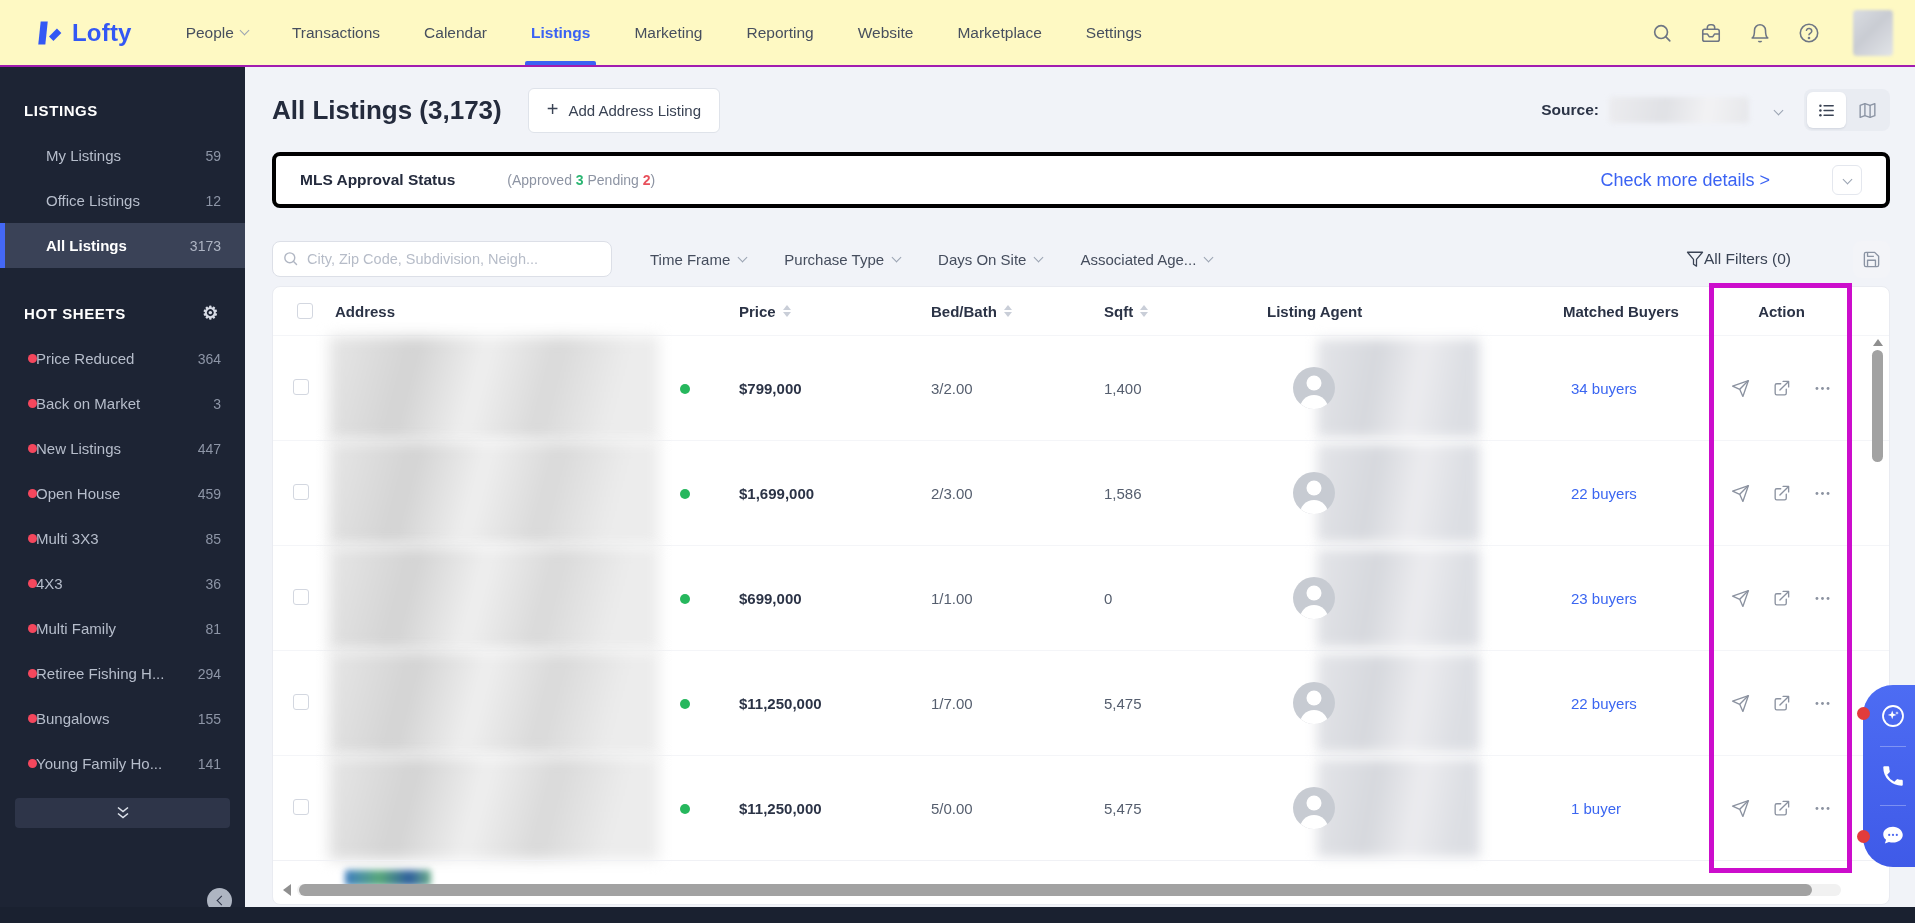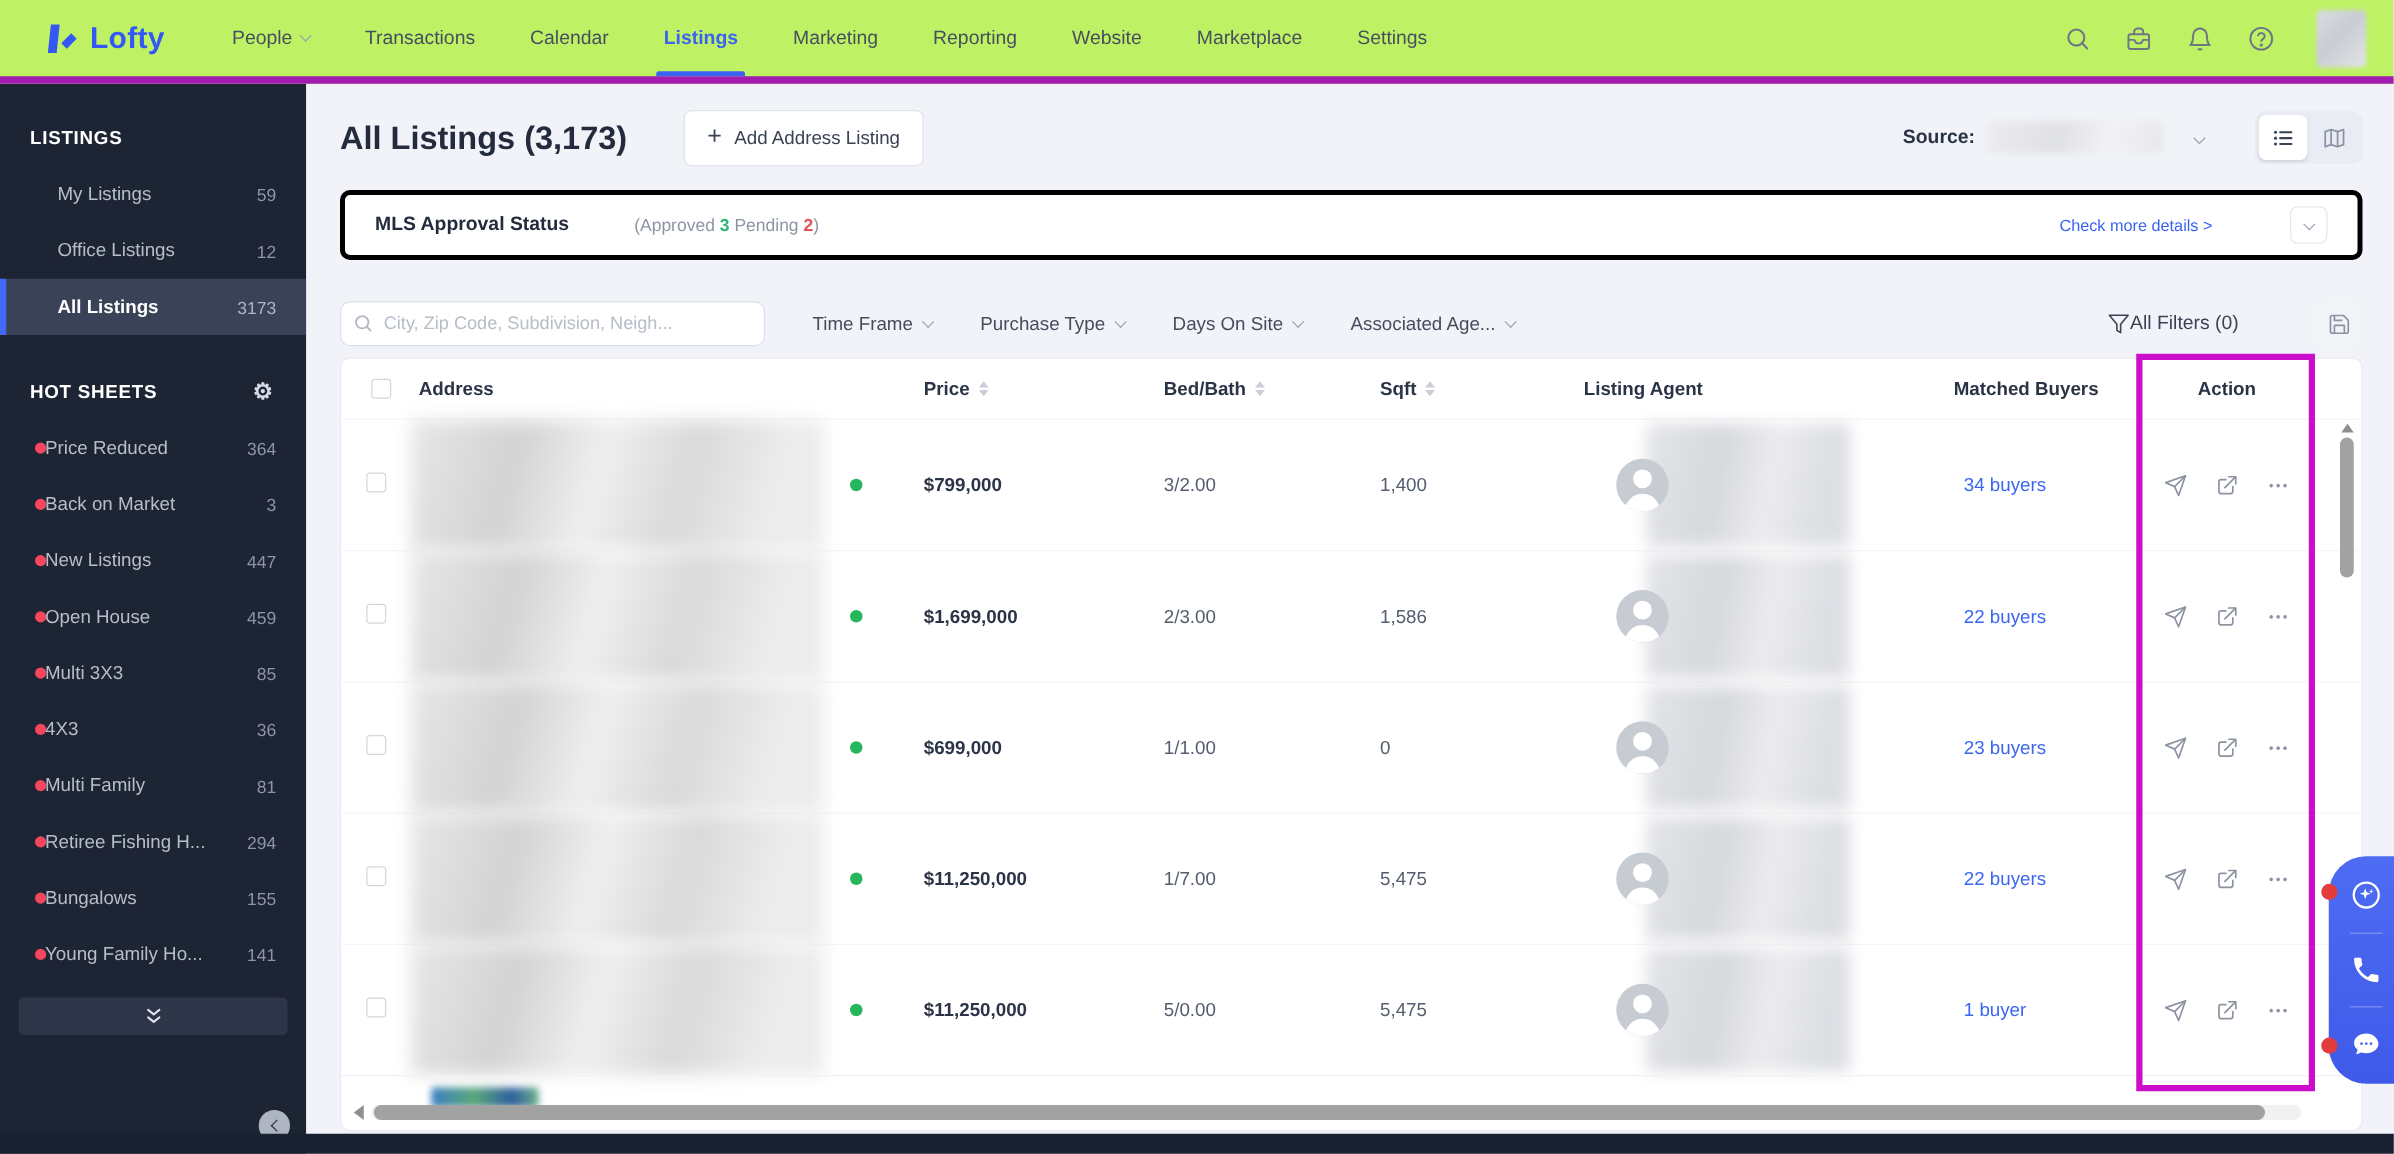--- a/index.html
+++ b/index.html
@@ -1,20 +1,20 @@
 <!DOCTYPE html>
 <html><head>
 <meta charset="utf-8">
 <style>
   * { margin:0; padding:0; box-sizing:border-box; }
   html,body { width:1915px; height:923px; overflow:hidden; background:#f1f3f8;
     font-family:"Liberation Sans", sans-serif; color:#2b3346; }
 
   
-  .navbar { height:67px; background:#bef264; border-bottom:6px solid #a21caf;
+  .navbar { height:67px; background:#fef9c3; border-bottom:2px solid #a21caf;
     display:flex; align-items:center; padding:0 22px 0 34px; position:relative; z-index:40; }
   .brand { display:flex; align-items:center; gap:8px; margin-right:54px; cursor:pointer; }
   .brand-name { font-size:24px; font-weight:bold; color:#3358f4; letter-spacing:.2px; }
   .nav { display:flex; align-items:center; gap:44px; height:100%; }
   .nav-item { position:relative; display:flex; align-items:center; gap:7px; height:100%;
     font-size:15.5px; color:#474f5e; text-decoration:none; cursor:pointer; }
   .nav-item.active { color:#3b63f3; font-weight:bold; }
   .nav-item.active::after { content:""; position:absolute; left:-6px; right:-6px; bottom:0;
     height:4px; background:#3b63f3; border-radius:2px 2px 0 0; }
   .nav-right { margin-left:auto; display:flex; align-items:center; gap:27px; }
@@ -50,21 +50,21 @@
   .show-more { margin:12px 15px 0 15px; height:30px; background:#2e3549; border-radius:4px;
     display:flex; align-items:center; justify-content:center; cursor:pointer; }
   .collapse-btn { position:absolute; right:13px; bottom:10px; width:25px; height:25px;
     border-radius:50%; background:#aeb5c2; display:flex; align-items:center;
     justify-content:center; cursor:pointer; }
   .collapse-btn .chev { border-color:#2b3144; transform:rotate(135deg); margin:0 -3px 0 0; }
 
   
   .main { flex:1; position:relative; padding:20px 25px 0 27px; background:#f1f3f8; }
 
-  .header-row { height:46px; display:flex; align-items:center;gap:19px; }
+  .header-row { height:46px; display:flex; align-items:center; }
   .page-title { font-size:26px; font-weight:bold; color:#242b3d; }
   .add-btn { margin-left:26px; height:45px; background:#fff; border:1px solid #dfe3ea;
     border-radius:6px; display:flex; align-items:center; gap:10px; padding:0 18px;
     font-size:15px; color:#3a4354; cursor:pointer; }
   .plus { font-size:20px; color:#3a4354; line-height:1; margin-top:-2px; }
   .source-group { margin-left:auto; display:flex; align-items:center; }
   .source-label { font-size:15.5px; font-weight:bold; color:#2b3346; }
   .source-blur { width:140px; height:26px; margin-left:10px; border-radius:4px;
     background:linear-gradient(100deg,#ececef,#e0e1e5 40%,#f2f2f4 70%,#e6e7ea); filter:blur(2.5px); }
   .source-chev { margin:0 0 0 26px; }
@@ -73,21 +73,21 @@
   .view-btn { width:39px; height:36px; border-radius:6px; display:flex; align-items:center;
     justify-content:center; cursor:pointer; color:#8a93a3; }
   .view-btn.active { background:#fff; color:#3a4354; box-shadow:0 1px 2px rgba(40,50,80,.12); }
   .view-btn svg { width:19px; height:19px; }
 
   .mls-card { margin-top:19px; height:56px; background:#fff; border:4px solid #000000;
     border-radius:8px; display:flex; align-items:center; padding:0 24px;gap:44px; }
   .mls-title { font-size:15.5px; font-weight:bold; color:#242b3d; }
   .mls-sub { font-size:14px; color:#8d94a3; margin-left:8px; }
   .mls-sub b.g { color:#2bb673; } .mls-sub b.r { color:#e8505b; }
-  .mls-link { margin-left:auto; font-size:13px; color:#3b63f3; cursor:pointer; text-decoration:none; }
+  .mls-link { margin-left:auto; font-size:18px; color:#3b63f3; cursor:pointer; text-decoration:none; }
   .mls-chev-btn { width:30px; height:30px; border:1px solid #e4e7ee; border-radius:6px;
     margin-left:18px; display:flex; align-items:center; justify-content:center;
     background:#fff; cursor:pointer; }
   .mls-chev-btn .chev { margin-top:-2px; }
 
   .filter-row { margin-top:33px; height:36px; display:flex; align-items:center; }
   .search-box { position:relative; width:340px; height:36px; }
   .search-box input { width:100%; height:100%; border:1px solid #dcdfe7; border-radius:8px;
     padding:0 12px 0 34px; font-size:14.5px; color:#3a4354; background:#fff; outline:none;
     font-family:"Liberation Sans", sans-serif; }

